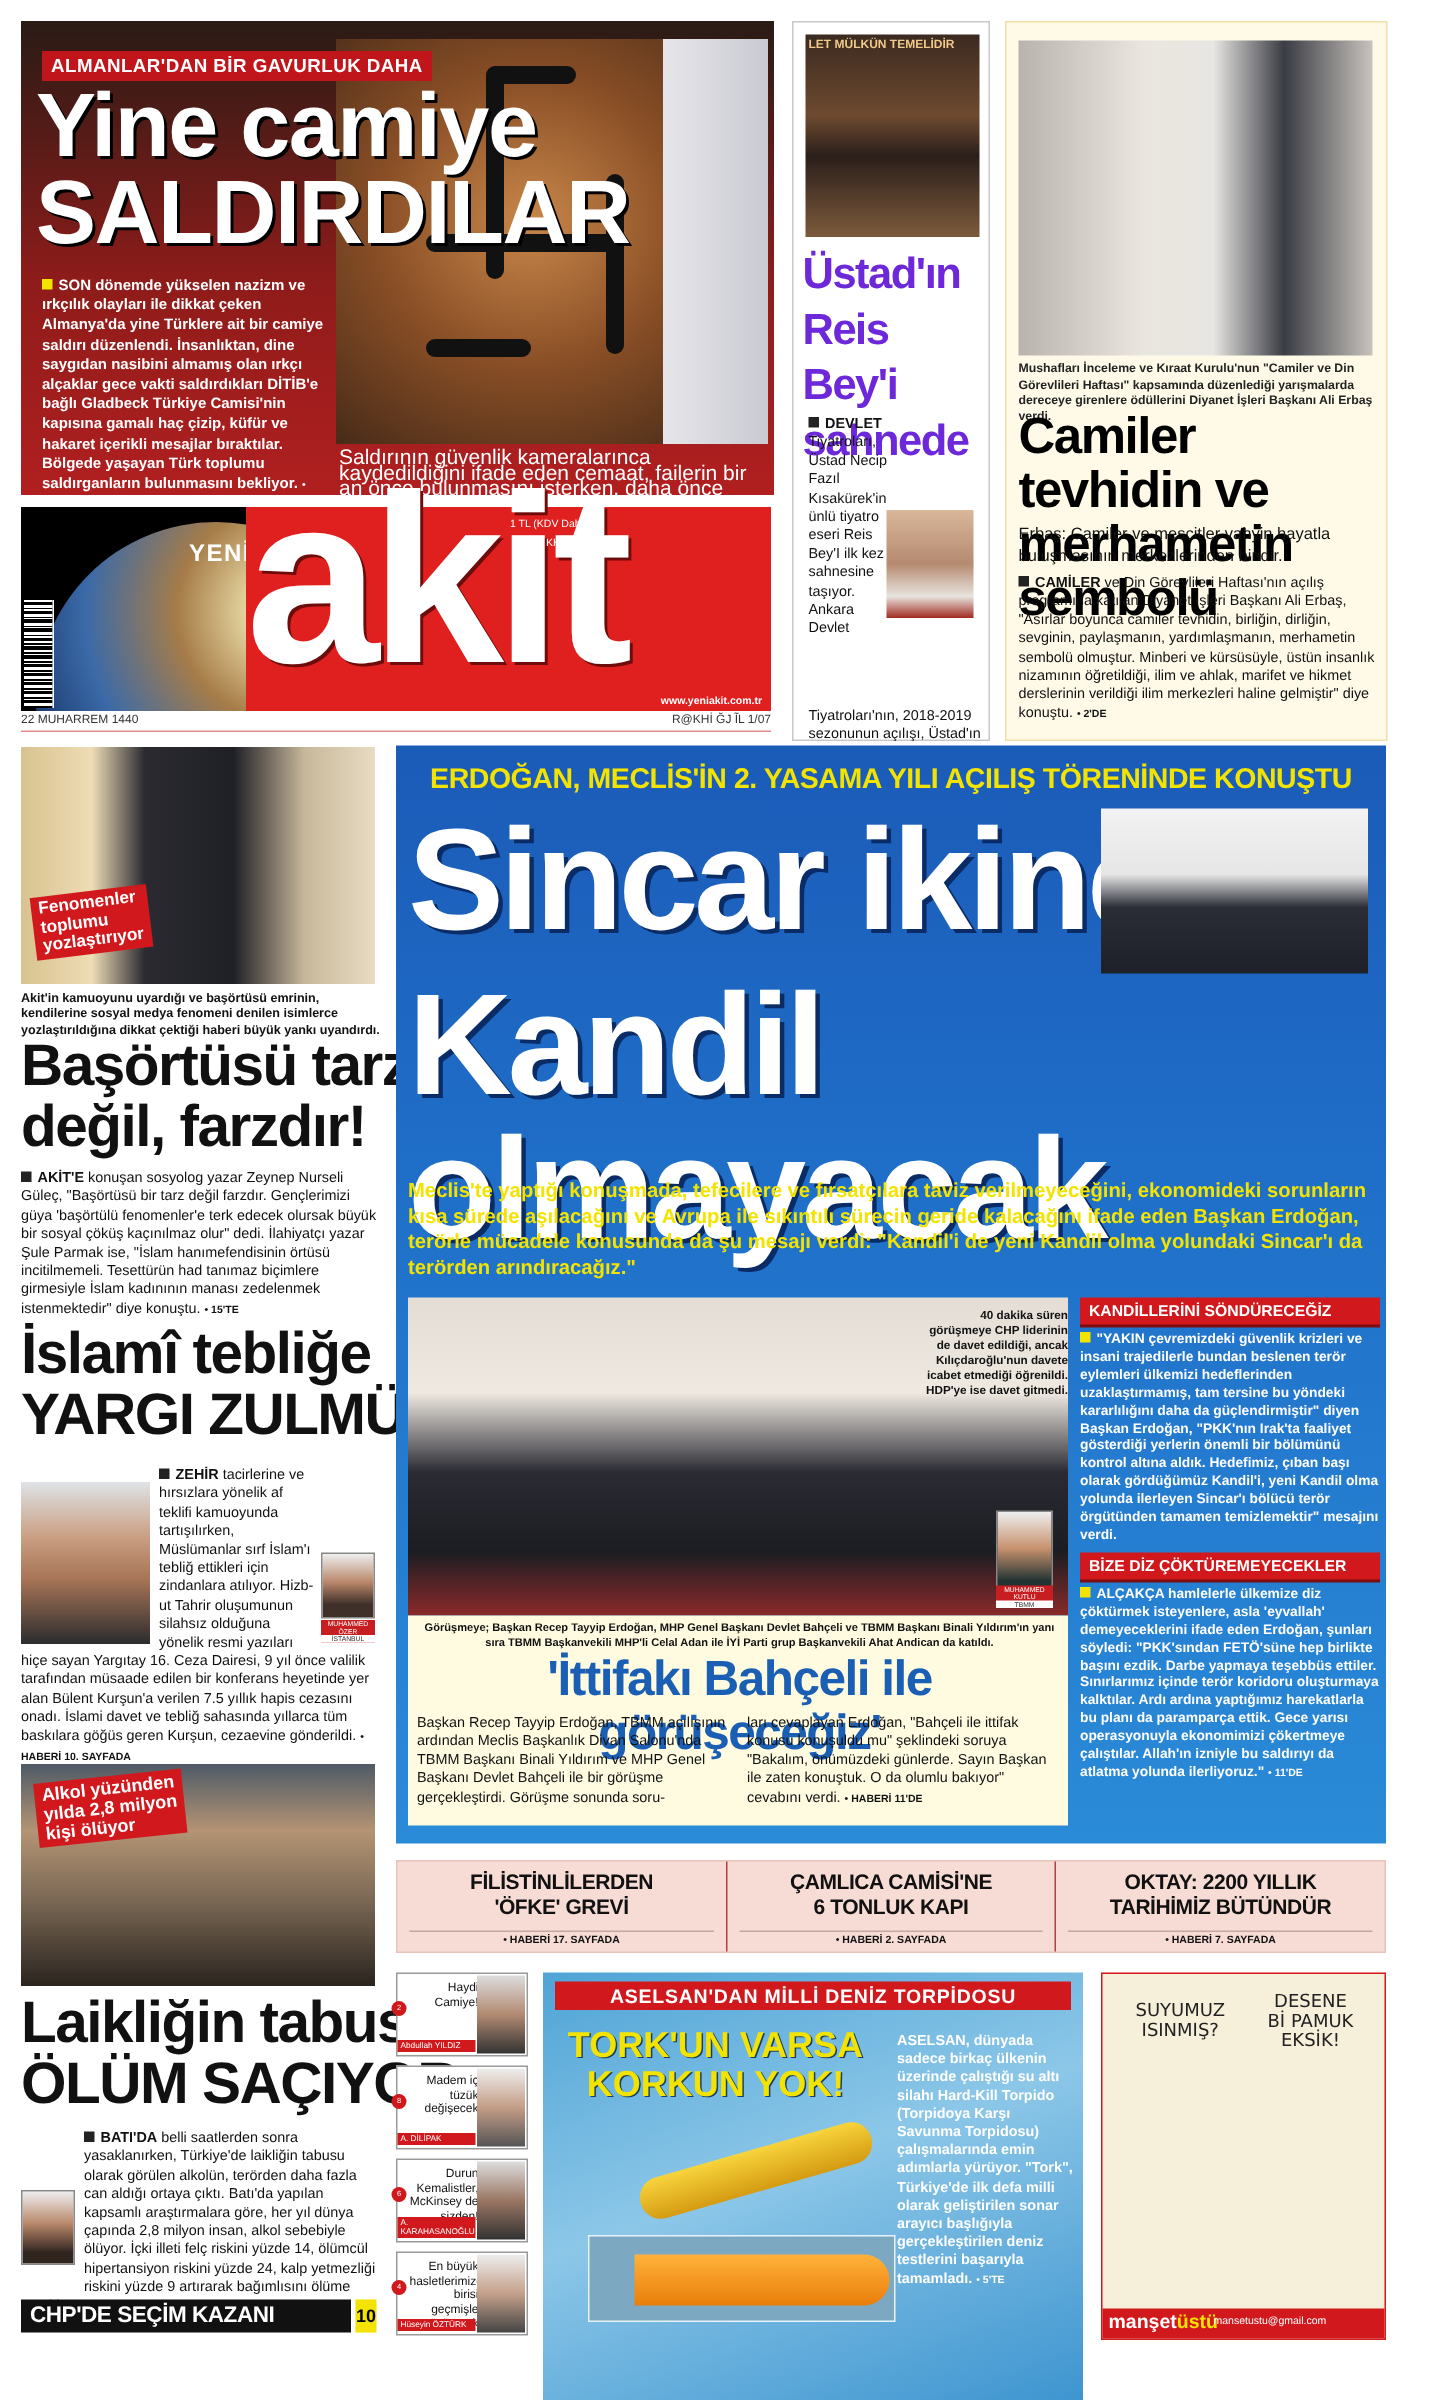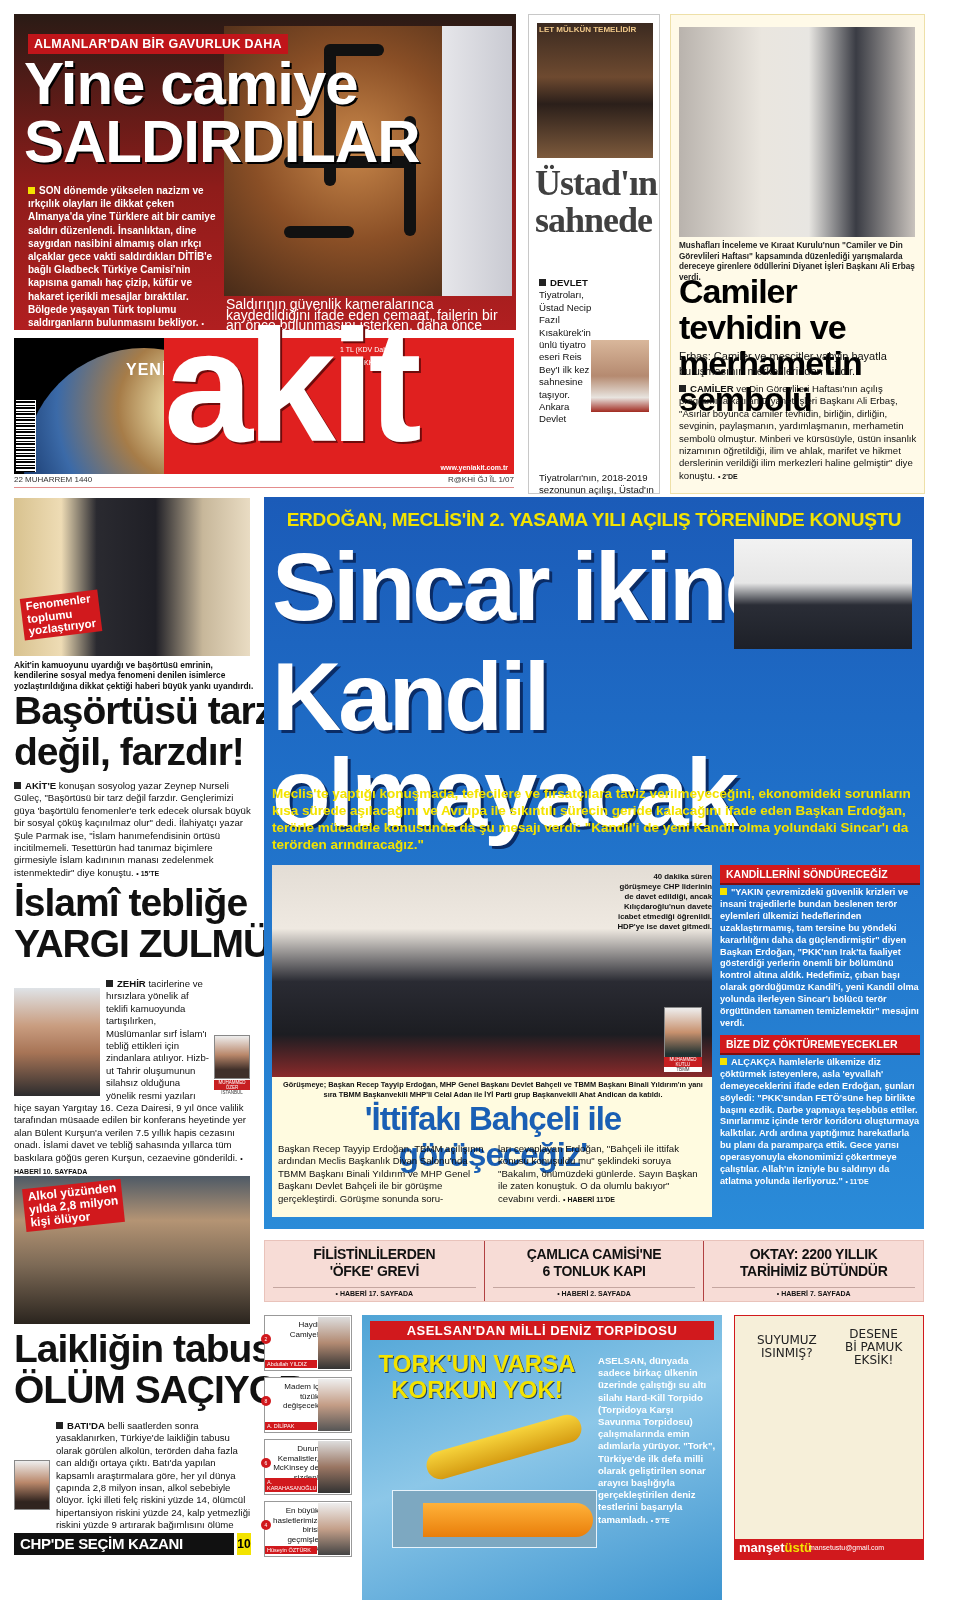--- a/index.html
+++ b/index.html
@@ -21,21 +21,21 @@
   #mosque-head1, #mosque-head2 { left: 10px; color: #fff; font-size: 60px; line-height: 60px; text-shadow: 2px 2px 0 #000; }
   #mosque-head1 { top: 40px; }
   #mosque-head2 { top: 98px; }
   #mosque-body { left: 14px; top: 170px; width: 190px; color: #fff; font-weight: bold; font-size: 10px; line-height: 13.2px; }
   #mosque-caption { left: 212px; top: 285px; width: 290px; color: #fff; font-size: 14px; line-height: 10.5px; }
 
   
   #story-theatre { left: 528px; top: 14px; width: 132px; height: 480px; border: 1px solid #c8c8c8; }
   #theatre-photo { left: 8px; top: 8px; width: 116px; height: 135px; background: linear-gradient(180deg,#3b2a20 0%, #6e4a30 40%, #2b1f1a 60%, #7d5a3c 100%); }
   #theatre-photo-txt { left: 10px; top: 10px; color: #f1c98a; font-size: 8px; font-weight: bold; }
-  #theatre-head { left: 6px; top: 150px; font-size: 36px; line-height: 37px; color: #404040; font-family: Liberation Serif, serif; }
+  #theatre-head { left: 6px; top: 150px; font-size: 29px; line-height: 37px; color: #6d28d9; }
   #theatre-body { left: 10px; top: 262px; width: 118px; }
   #theatre-portrait { left: 62px; top: 325px; width: 58px; height: 72px; background: linear-gradient(180deg,#d9b79b,#b58a70 50%,#e8e4df 80%,#a12a20 100%); }
 
   
   #story-diyanet { left: 670px; top: 14px; width: 255px; height: 480px; background: #fffae8; border: 1px solid #eee0a8; }
   #diyanet-photo { left: 8px; top: 12px; width: 236px; height: 210px; background: linear-gradient(90deg,#b9b3ad 0%, #eae6df 35%, #e8e6e2 55%, #3a3c44 75%, #c9c3bd 100%); }
   #diyanet-caption { left: 8px; top: 226px; width: 238px; font-size: 8.2px; line-height: 10.6px; font-weight: bold; color: #222; }
   #diyanet-head { left: 8px; top: 258px; font-size: 34px; line-height: 36px; color: #000; }
   #diyanet-deck { left: 8px; top: 334px; width: 238px; font-size: 11px; line-height: 15px; }
   #diyanet-body { left: 8px; top: 368px; width: 238px; }
@@ -149,20 +149,21 @@
     <span class="ref">• 17'DE</span>
   </div>
   <div id="mosque-caption" class="abs">Saldırının güvenlik kameralarınca kaydedildiğini ifade eden cemaat, failerin bir an önce bulunmasını isterken, daha önce gerçekleşen onlarca saldırının hiçbirinde faillerin yakalanmamış olması dikkat çekiyor.</div>
 </div>
 
 <div id="story-theatre" class="abs">
   <div id="theatre-photo" class="abs"></div>
   <div id="theatre-photo-txt" class="abs">LET MÜLKÜN TEMELİDİR</div>
   <div id="theatre-head" class="abs cond">
     <div>Üstad'ın</div>
+    <div>Reis Bey'i</div>
     <div>sahnede</div>
   </div>
   <div id="theatre-portrait" class="abs"></div>
   <div id="theatre-body" class="abs body-txt" style="shape-outside: inset(60px 0 0 52px);">
     <div style="float:right;width:60px;height:135px;margin-top:60px;"></div>
     <span class="sq"></span><span class="bold">DEVLET</span><span> Tiyatroları, Üstad Necip Fazıl Kısakürek'in ünlü tiyatro eseri Reis Bey'I ilk kez sahnesine taşıyor. Ankara Devlet Tiyatroları'nın, 2018-2019 sezonunun açılışı, Üstad'ın yazdığı, Özer Tunca'nın yönettiği Reis Bey ile bugün Küçük Tiyatro'da yapılacak.</span>
     <span class="ref">• 20'DE</span>
   </div>
 </div>
 

